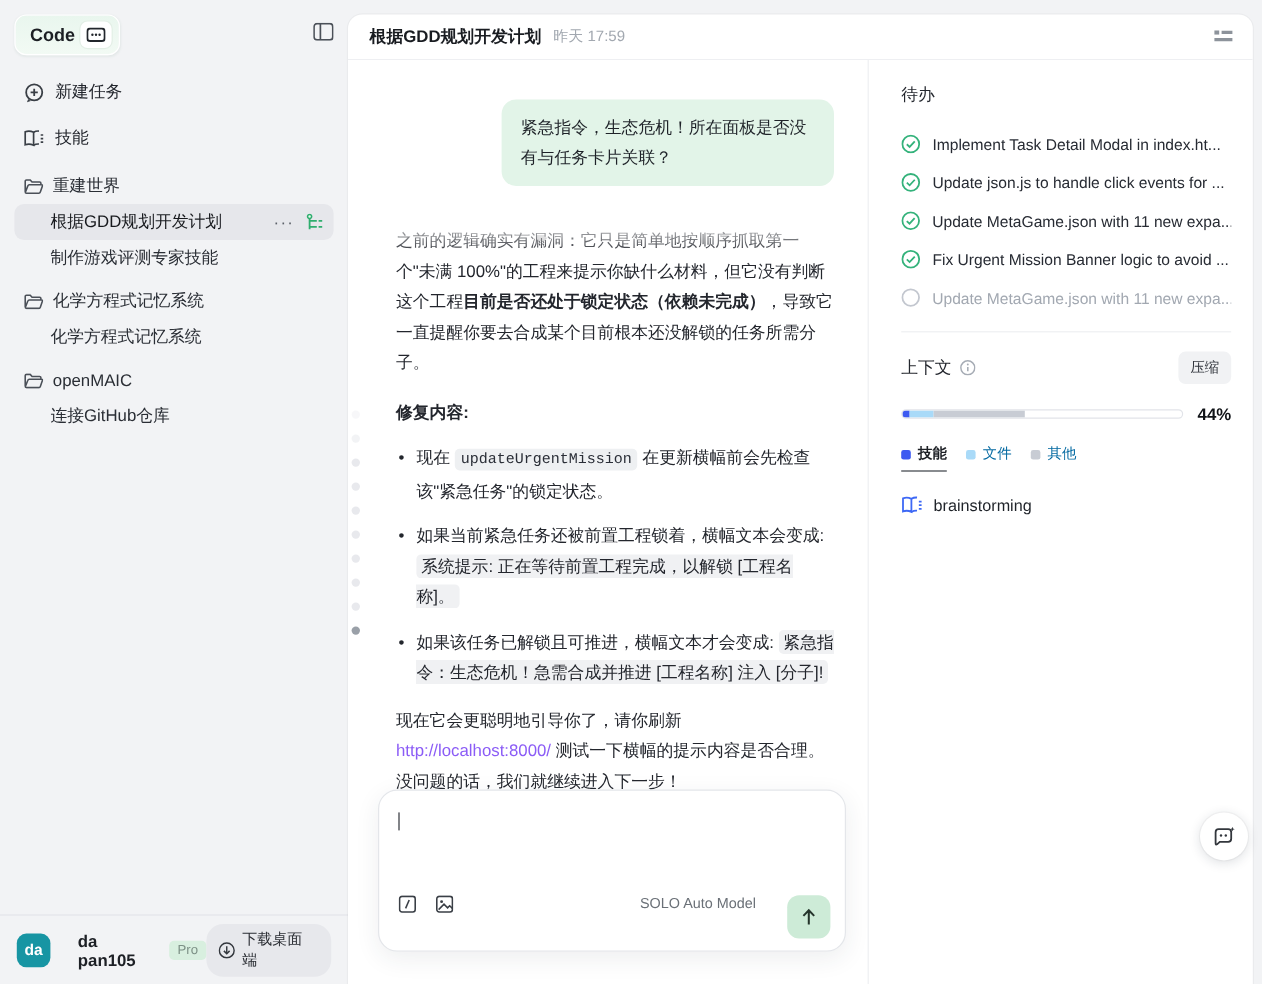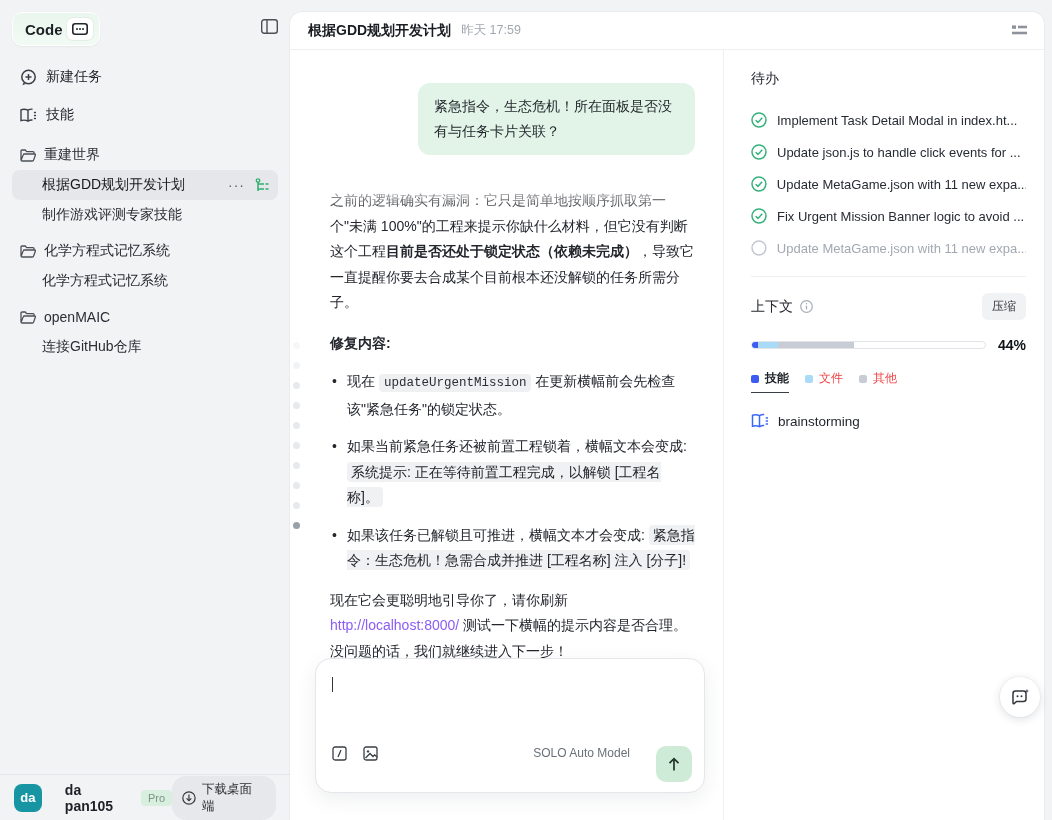--- a/index.html
+++ b/index.html
@@ -30,21 +30,21 @@
   .section-head { display:flex; align-items:center; justify-content:space-between; margin:26px 20px 6px 20px; }
   .section-head .sec-label { font-size:13px; color:#9aa0aa; }
   .proj-row { display:flex; align-items:center; gap:8px; margin:0 12px; padding:7px 8px; border-radius:8px; height:30px; cursor:pointer; }
   .proj-row.group { margin-top:6px; }
   .proj-row .p-label { font-size:14px; color:#2a2e35; white-space:nowrap; overflow:hidden; text-overflow:ellipsis; flex:1; }
   .proj-row.task { padding-left:30px; }
   .proj-row.selected { background:#e6e7eb; }
   .proj-row.selected .p-label { color:#17191d; }
   .row-actions { display:flex; align-items:center; gap:10px; }
   .dots-more { color:#5b6068; font-size:14px; letter-spacing:1px; line-height:10px; }
-  .sb-footer { position:absolute; left:0; right:0; bottom:0; height:46px; border-top:1px solid #e3e5e9;
+  .sb-footer { position:absolute; left:0; right:0; bottom:0; height:58px; border-top:1px solid #e3e5e9;
     display:flex; align-items:center; padding:0 14px; }
   .avatar { width:28px; height:28px; border-radius:8px; background:#1795a3; color:#fff;
     display:flex; align-items:center; justify-content:center; font-size:13px; font-weight:bold; }
   .uname { margin-left:23px; font-weight:bold; font-size:14px; color:#1d2025; }
   .pro-badge { margin-left:8px; background:#d8efdf; color:#7d9186; font-size:11px; padding:2px 7px; border-radius:4px; }
   .dl-btn { margin-left:auto; display:flex; align-items:center; gap:6px; background:#e7e8ec;
     border-radius:14px; padding:5px 12px 5px 10px; font-size:12.5px; color:#2a2d33; cursor:pointer; }
 
   
   .main-card { position:absolute; left:290px; top:12px; width:754px; height:808px;
@@ -105,21 +105,21 @@
   .ctx-title { font-size:14px; color:#24272e; }
   .info-ic { margin-left:7px; display:flex; }
   .compress-btn { margin-left:auto; background:#f1f2f4; border-radius:6px; padding:5px 10px;
     font-size:12px; color:#33373e; cursor:pointer; }
   .bar-row { margin-top:17px; display:flex; align-items:center; gap:12px; }
   .bar-track { flex:1; height:8px; border:1px solid #e2e4e9; border-radius:4px; background:#fff;
     display:flex; overflow:hidden; }
   .bar-track i { display:block; height:100%; }
   .pct { font-size:14px; font-weight:bold; color:#101317; }
   .legend { margin-top:17px; display:flex; align-items:center; gap:16px; }
-  .lg-item { display:flex; align-items:center; gap:6px; font-size:12px; color:#ef4444; cursor:pointer; }
+  .lg-item { display:flex; align-items:center; gap:6px; font-size:12px; color:#0369a1; cursor:pointer; }
   .lg-item i { width:8px; height:8px; border-radius:2px; display:block; }
   .lg-item.active { color:#1d2025; font-weight:bold; border-bottom:1.5px solid #3a3f47; padding-bottom:5px; margin-bottom:-6.5px; }
   .skill-row { margin-top:26px; display:flex; align-items:center; gap:9px; cursor:pointer; }
   .skill-row .s-label { font-size:13.5px; color:#1f2329; }
 
   
   .float-btn { position:absolute; left:1000px; top:677px; width:40px; height:40px; border-radius:50%;
     background:#fff; box-shadow:0 2px 10px rgba(30,40,60,.15), 0 0 0 1px rgba(0,0,0,.03);
     display:flex; align-items:center; justify-content:center; cursor:pointer; }
 </style>

